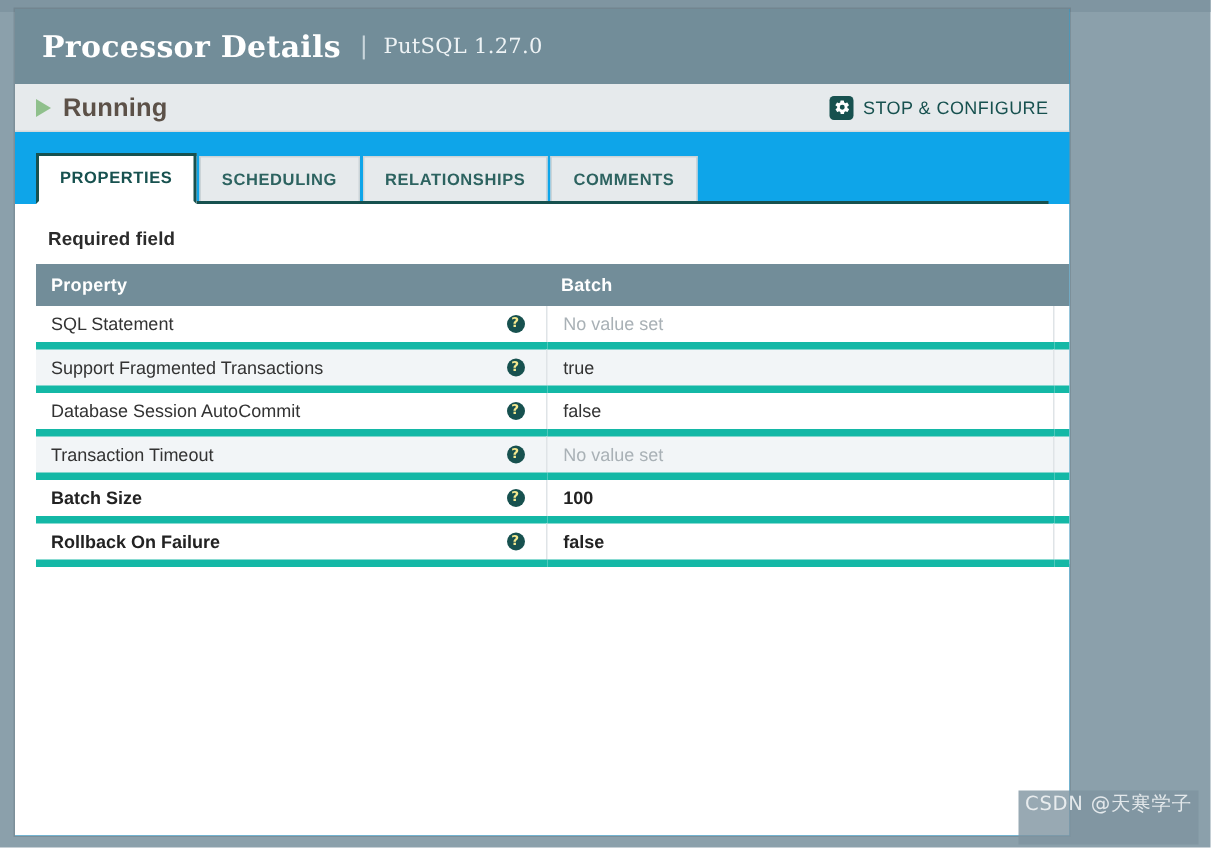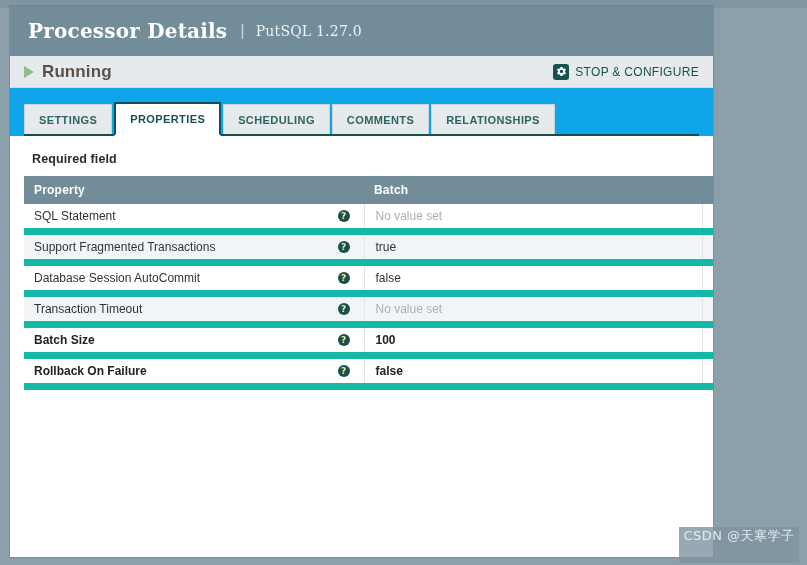--- a/index.html
+++ b/index.html
@@ -198,21 +198,21 @@
     font-weight: bold;
     text-align: left;
     height: 28px;
     padding: 0 0 0 10px;
     letter-spacing: 0.2px;
     border: none;
   }
   .prop-table tbody td {
     height: 24px;
     padding: 0;
-    border-bottom: 7px solid #14b8a6;
+    border-bottom: 5px solid #14b8a6;
     vertical-align: middle;
     color: #333333;
   }
   .prop-table tbody tr.odd td { background: #f2f5f7; }
   .prop-table tbody tr.even td { background: #ffffff; }
   .prop-table tbody tr.selected td {
     background: #fbeb8d;
     border-top: 1px solid #1b1b1b;
     border-bottom: 1px solid #1b1b1b;
   }
@@ -321,34 +321,31 @@
         <svg width="11" height="11" viewBox="0 0 24 24" aria-hidden="true">
           <path fill="#ffffff" d="M19.4 13a7.6 7.6 0 0 0 0-2l2.1-1.6a.5.5 0 0 0 .1-.6l-2-3.4a.5.5 0 0 0-.6-.2l-2.5 1a7.4 7.4 0 0 0-1.7-1l-.4-2.6a.5.5 0 0 0-.5-.4h-4a.5.5 0 0 0-.5.4l-.4 2.6a7.4 7.4 0 0 0-1.7 1l-2.5-1a.5.5 0 0 0-.6.2l-2 3.4a.5.5 0 0 0 .1.6L4.6 11a7.6 7.6 0 0 0 0 2l-2.1 1.6a.5.5 0 0 0-.1.6l2 3.4a.5.5 0 0 0 .6.2l2.5-1a7.4 7.4 0 0 0 1.7 1l.4 2.6a.5.5 0 0 0 .5.4h4a.5.5 0 0 0 .5-.4l.4-2.6a7.4 7.4 0 0 0 1.7-1l2.5 1a.5.5 0 0 0 .6-.2l2-3.4a.5.5 0 0 0-.1-.6L19.4 13zM12 15.6A3.6 3.6 0 1 1 15.6 12 3.6 3.6 0 0 1 12 15.6z"></path>
         </svg>
       </span>
       <span class="stop-configure-label">STOP &amp; CONFIGURE</span>
     </div>
   </div>
 
   <div class="tabs-wrap">
     <div class="tabs">
-      <div class="tab">
-        <span>SETTINGS</span>
-      </div>
       <div class="tab active">
         <span>PROPERTIES</span>
       </div>
       <div class="tab">
         <span>SCHEDULING</span>
       </div>
       <div class="tab">
-        <span>COMMENTS</span>
+        <span>RELATIONSHIPS</span>
       </div>
       <div class="tab">
-        <span>RELATIONSHIPS</span>
+        <span>COMMENTS</span>
       </div>
     </div>
   </div>
 
   <div class="content">
     <div class="required-field">Required field</div>
 
     <table class="prop-table">
       <colgroup>
         <col style="width:340px;">

